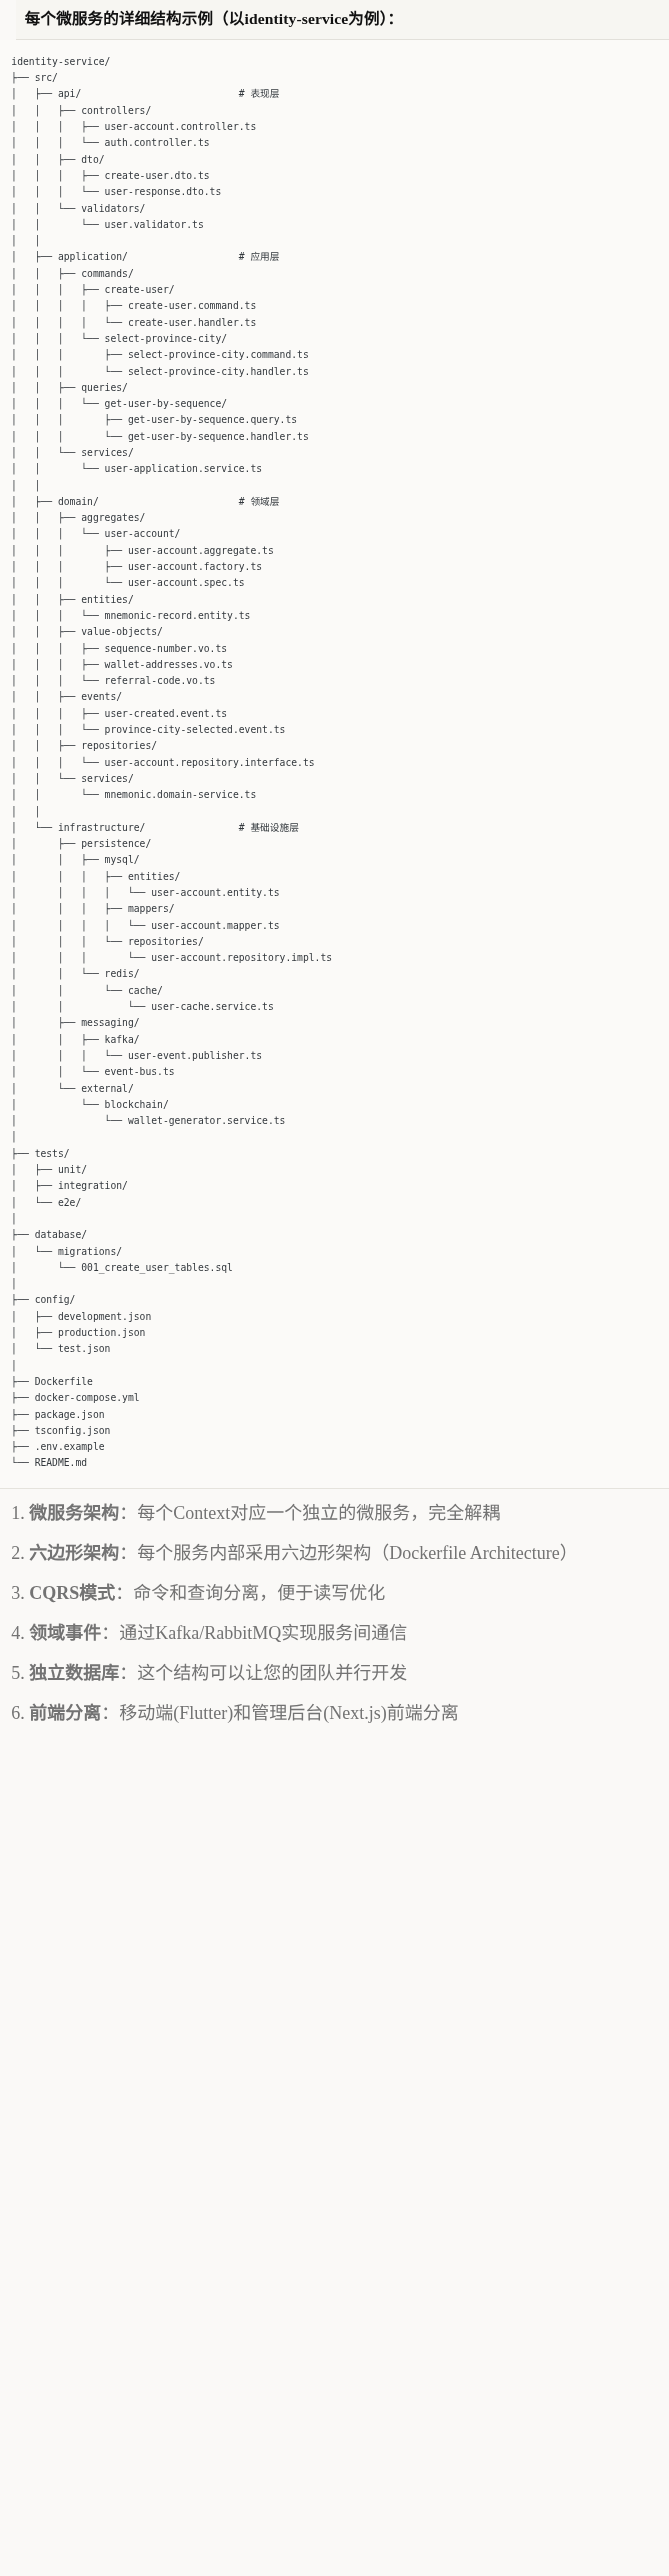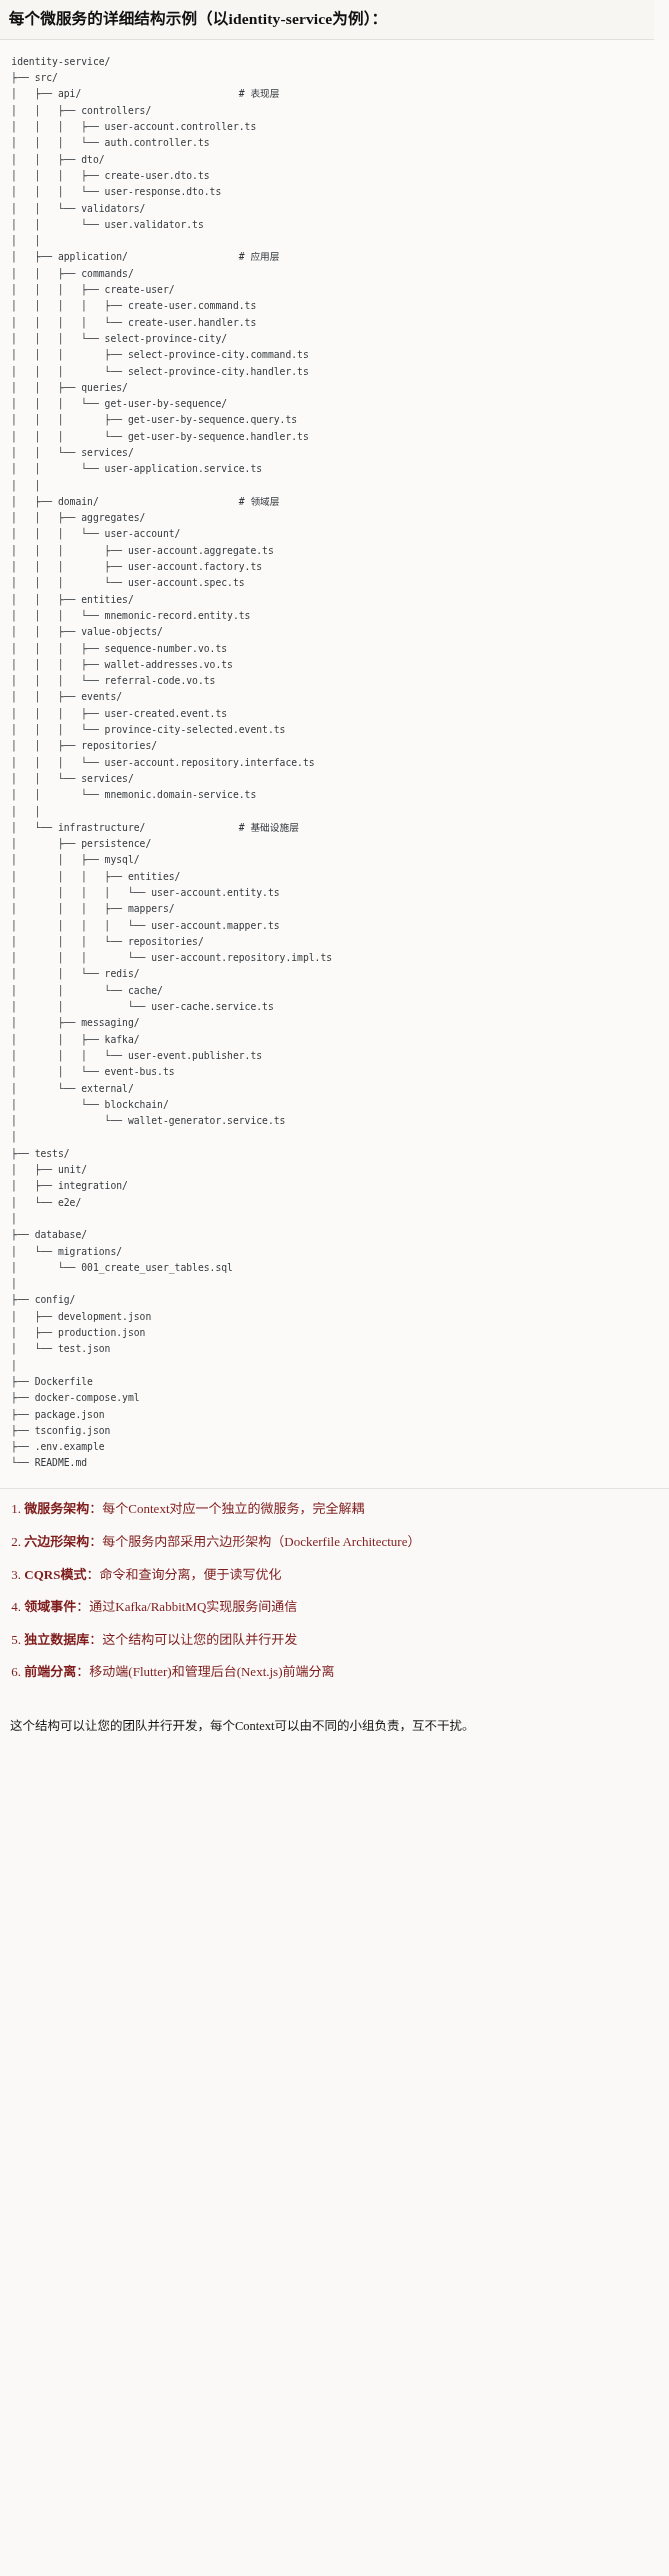--- a/index.html
+++ b/index.html
@@ -21,20 +21,21 @@
     position: relative;
   }
 
   
   .doc-header {
     box-sizing: border-box;
     width: 654px;
     padding: 8.8px 8.8px 10px 8.8px;
     background: #f7f6f2;
     border-bottom: 0.6px solid #e2e0da;
+    margin-left: 16px;
   }
   .doc-header h1 {
     margin: 0;
     font-family: "Liberation Serif", "DejaVu Serif", serif;
     font-weight: bold;
     font-size: 15.6px;
     line-height: 1.3;
     letter-spacing: 0.1px;
     color: #111111;
   }
@@ -73,23 +74,23 @@
     color: #111111;
   }
   ol.key-list {
     margin: 0;
     padding: 0 0 0 1.3px;
     list-style: none;
     counter-reset: keyitem;
   }
   ol.key-list li {
     font-family: "Liberation Serif", "DejaVu Serif", serif;
-    font-size: 13px;
+    font-size: 18px;
     line-height: 1.45;
-    color: #7f1d1d;
+    color: #737373;
     margin: 0 0 13.8px 0;
     counter-increment: keyitem;
   }
   ol.key-list li::before {
     content: counter(keyitem) ". ";
   }
   ol.key-list li .term {
     font-weight: bold;
   }
   ol.key-list li .sep {
@@ -225,16 +226,15 @@
       </li>
       <li>
         <span class="term">独立数据库</span><span class="sep">：</span><span class="desc">这个结构可以让您的团队并行开发</span>
       </li>
       <li>
         <span class="term">前端分离</span><span class="sep">：</span><span class="desc">移动端(Flutter)和管理后台(Next.js)前端分离</span>
       </li>
     </ol>
   </section>
 
-  <p class="closing">这个结构可以让您的团队并行开发，每个Context可以由不同的小组负责，互不干扰。</p>
 
 </div>
 
 
 </body></html>

